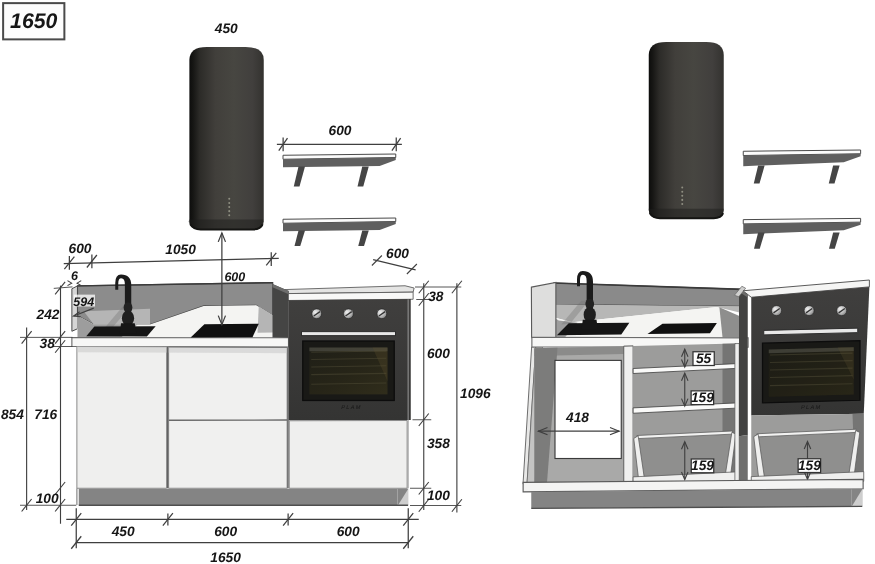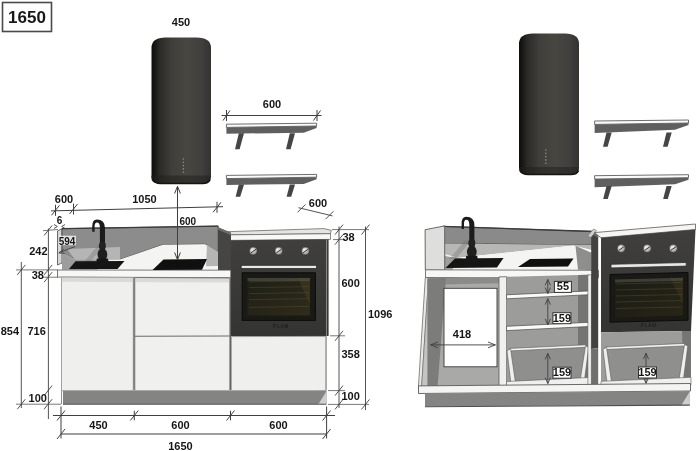--- a/index.html
+++ b/index.html
@@ -1,16 +1,16 @@
 <!DOCTYPE html>
 <html><head>
 <meta charset="utf-8">
 <style>
   html,body{margin:0;padding:0;background:#ffffff;}
-  .wrap{width:700px;height:451px;position:relative;overflow:hidden;background:#ffffff;}
+  .wrap{width:700px;height:451px;position:relative;overflow:hidden;background:#ffffff;font-style:italic;}
   text{font-family:"Liberation Sans", sans-serif;fill:#161616;}
   .dim{font-weight:bold;font-size:11px;}
   .dimS{font-weight:bold;font-size:10px;}
 </style>
 </head>
 <body>
 <div class="wrap">
 <svg width="700" height="451" viewBox="0 0 700 451" xmlns="http://www.w3.org/2000/svg">
 <defs>
   <linearGradient id="hoodg" x1="0" y1="0" x2="1" y2="0">

